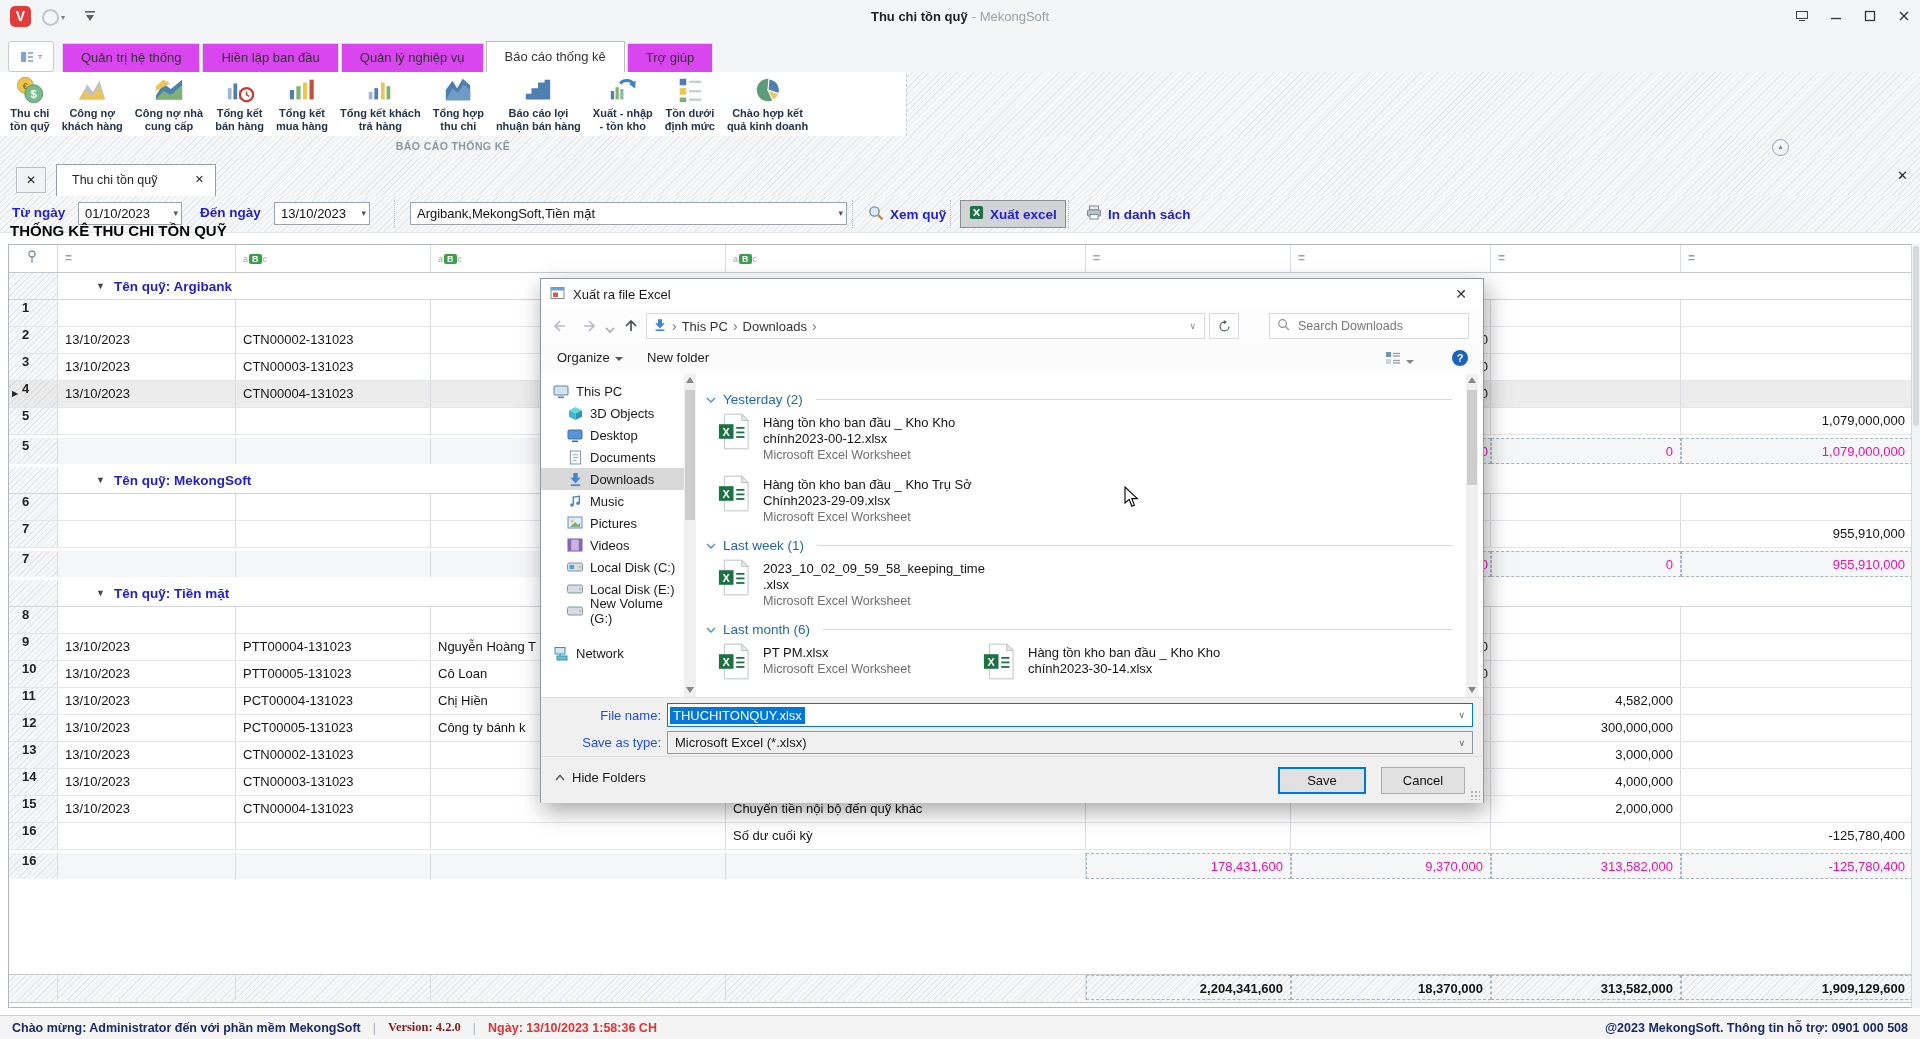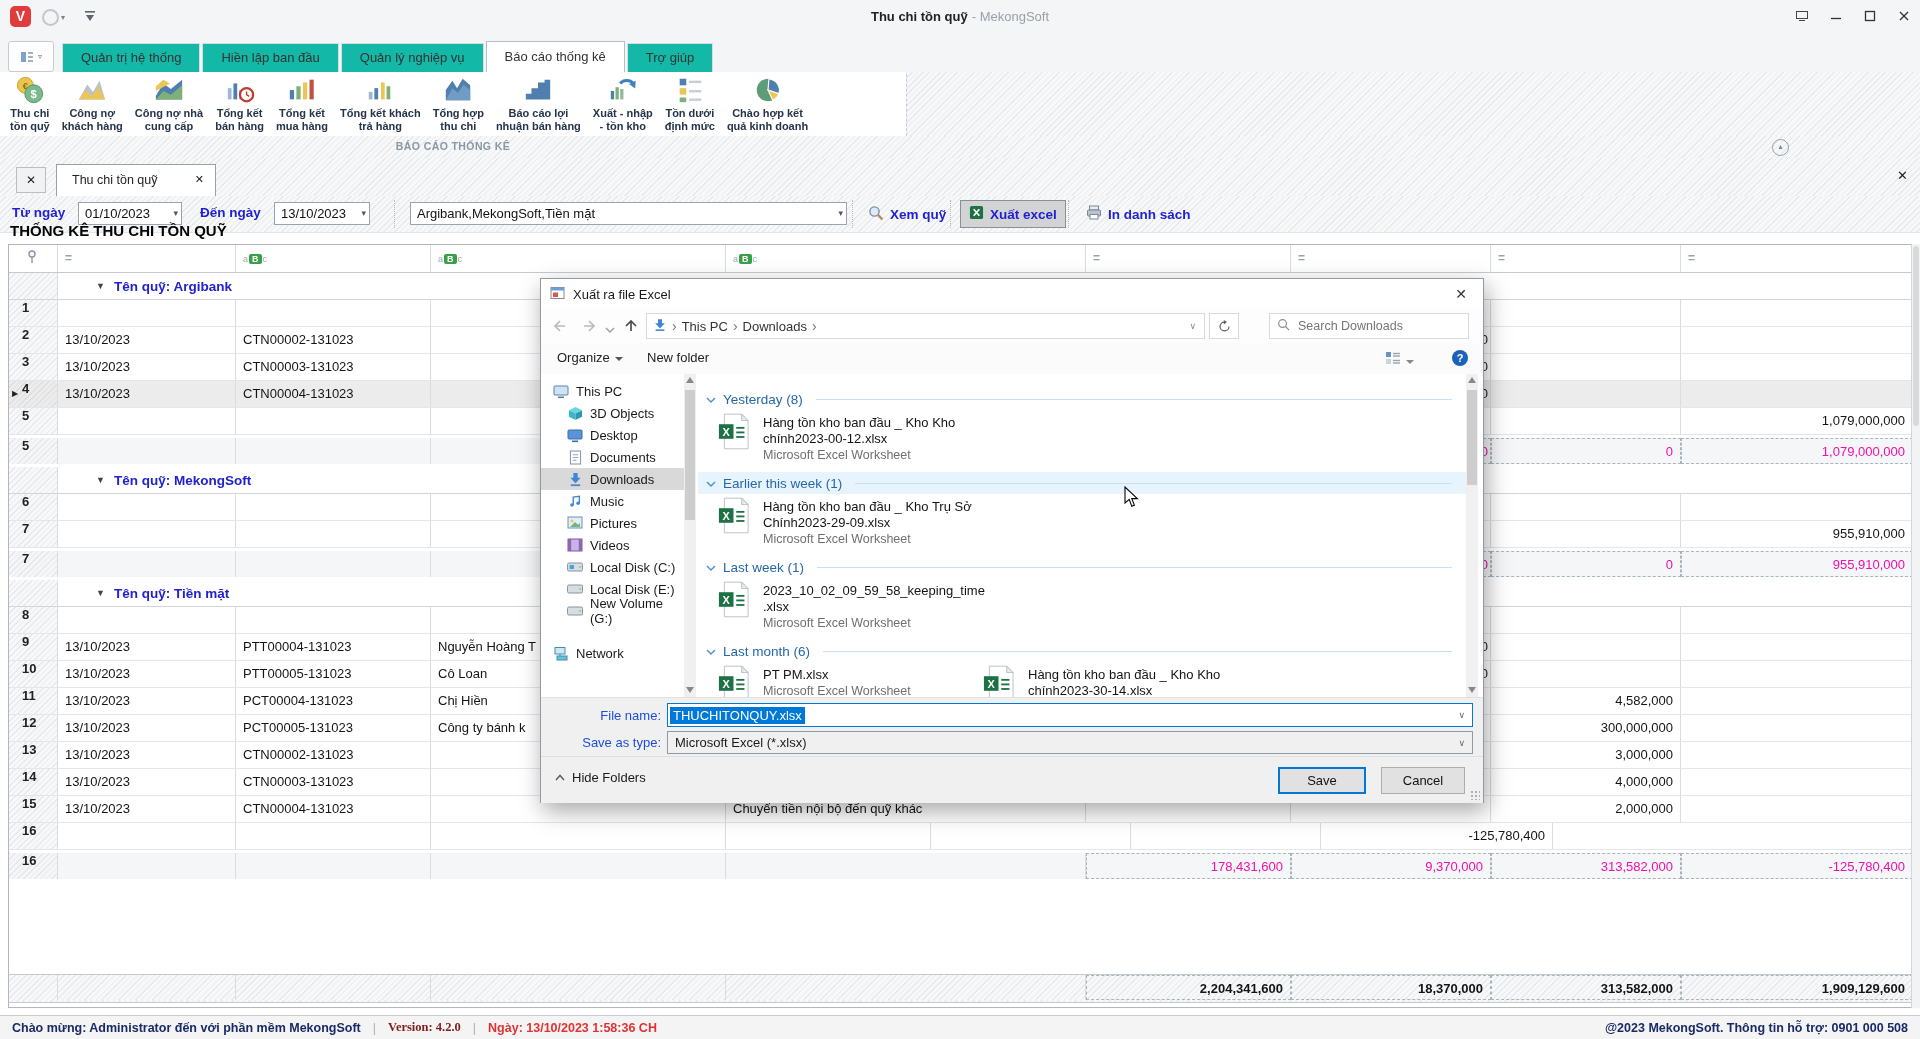--- a/index.html
+++ b/index.html
@@ -16,21 +16,21 @@
   .tb-title{position:absolute;left:0;right:0;top:0;height:34px;text-align:center;line-height:34px;font-size:13px;}
   .tb-title b{color:#222;}
   .tb-title .sfx{color:#9aa0a8;margin-left:4px;}
   .tb-controls{position:absolute;right:8px;top:0;height:34px;display:flex;align-items:center;gap:18px;}
   .wbtn{width:16px;text-align:center;cursor:default;}
   
   #ribbonTabs{position:absolute;left:0;top:34px;width:1920px;height:38px;background:#f4f5f7;border-bottom:1px solid #c9ced4;}
   .appbtn{position:absolute;left:8px;top:7px;width:44px;height:29px;background:#fff;border:1px solid #c6cbd1;border-radius:3px;
     display:flex;align-items:center;justify-content:center;gap:4px;}
   #rtabs{position:absolute;left:62px;top:0;height:38px;display:flex;align-items:flex-end;}
-  .rtab{height:28px;line-height:28px;padding:0 18px;background:#14b8a6;border:1px solid #d9dde1;border-bottom:none;
+  .rtab{height:28px;line-height:28px;padding:0 18px;background:#d946ef;border:1px solid #d9dde1;border-bottom:none;
     margin-right:2px;color:#333;font-size:13px;}
   .rtab.active{background:#fff;border:1px solid #b6bcc3;border-bottom:1px solid #fff;height:30px;line-height:30px;margin-bottom:-1px;}
   
   #ribbonBody{position:absolute;left:0;top:72px;width:1920px;height:64px;background:#fff;}
   #ribbonRight{position:absolute;left:906px;top:0;right:0;height:64px;}
   #ritems{position:absolute;left:4px;top:1px;display:flex;align-items:flex-start;}
   .ritem{padding:1px 6px 0 6px;text-align:center;}
   .ricon{height:32px;display:flex;align-items:center;justify-content:center;}
   .rlabel{font-size:11px;font-weight:700;color:#24344a;line-height:12.5px;margin-top:1px;white-space:nowrap;}
   #groupSep{position:absolute;left:906px;top:2px;height:82px;border-left:1px dashed #c7ccd2;}
@@ -671,20 +671,21 @@
           <div class="gc c5 num"></div>
           <div class="gc c6 num"></div>
           <div class="gc c7 num">2,000,000</div>
           <div class="gc c8 num"></div>
         </div>
         <div class="grow">
           <div class="gc c0 hx c0"><span class="rnum">16</span></div>
           <div class="gc c1 txt"></div>
           <div class="gc c2 txt"></div>
           <div class="gc c3 txt"></div>
+          <div class="gc c4 txt">Số dư cuối kỳ</div>
           <div class="gc c5 num"></div>
           <div class="gc c6 num"></div>
           <div class="gc c7 num"></div>
           <div class="gc c8 num">-125,780,400</div>
         </div>
         <div class="grow sumrow">
           <div class="gc c0 hx c0"><span class="rnum">16</span></div>
           <div class="gc c1 txt"></div>
           <div class="gc c2 txt"></div>
           <div class="gc c3 txt"></div>
@@ -911,21 +912,21 @@
         <div class="th"></div>
         <span class="scar" style="bottom:3px"><svg width="8" height="6">
               <polygon points="0,0 8,0 4,6" fill="#888"></polygon>
             </svg></span>
       </div>
       <div id="dlist">
           <div class="fgh">
             <span><svg width="10" height="8" viewBox="0 0 10 8">
                 <path d="M1,2 L5,6 L9,2" stroke="#4a90d2" stroke-width="1.4" fill="none"></path>
               </svg></span>
-            <span class="fgl">Yesterday (8)</span>
+            <span class="fgl">Yesterday (2)</span>
             <span class="frule"></span>
           </div>
           <div class="frow">
             <div class="file" style="left:20px">
               <span><svg viewBox="0 0 34 40" width="31" height="37">
                   <path d="M7,1 L26,1 L33,8 L33,39 L7,39 Z" fill="#fff" stroke="#b9bdc2"></path>
                   <path d="M26,1 L26,8 L33,8 Z" fill="#e8eaec" stroke="#b9bdc2"></path>
                   <rect x="1" y="12" width="16" height="16" fill="#1e7145"></rect>
                   <text x="9" y="24.5" text-anchor="middle" font-size="12" font-weight="bold" fill="#fff">X</text>
                   <g stroke="#1e7145" stroke-width="2">
@@ -933,27 +934,20 @@
                     <line x1="20" y1="21" x2="29" y2="21"></line>
                     <line x1="20" y1="26" x2="29" y2="26"></line>
                   </g>
                 </svg></span>
               <div class="fmeta">
                 <div class="fn">Hàng tồn kho ban đầu _ Kho Kho</div>
                 <div class="fn">chính2023-00-12.xlsx</div>
                 <div class="ft">Microsoft Excel Worksheet</div>
               </div>
             </div>
-          </div>
-          <div class="fgh hover">
-            <span><svg width="10" height="8" viewBox="0 0 10 8">
-                <path d="M1,2 L5,6 L9,2" stroke="#4a90d2" stroke-width="1.4" fill="none"></path>
-              </svg></span>
-            <span class="fgl">Earlier this week (1)</span>
-            <span class="frule"></span>
           </div>
           <div class="frow">
             <div class="file" style="left:20px">
               <span><svg viewBox="0 0 34 40" width="31" height="37">
                   <path d="M7,1 L26,1 L33,8 L33,39 L7,39 Z" fill="#fff" stroke="#b9bdc2"></path>
                   <path d="M26,1 L26,8 L33,8 Z" fill="#e8eaec" stroke="#b9bdc2"></path>
                   <rect x="1" y="12" width="16" height="16" fill="#1e7145"></rect>
                   <text x="9" y="24.5" text-anchor="middle" font-size="12" font-weight="bold" fill="#fff">X</text>
                   <g stroke="#1e7145" stroke-width="2">
                     <line x1="20" y1="16" x2="29" y2="16"></line>

